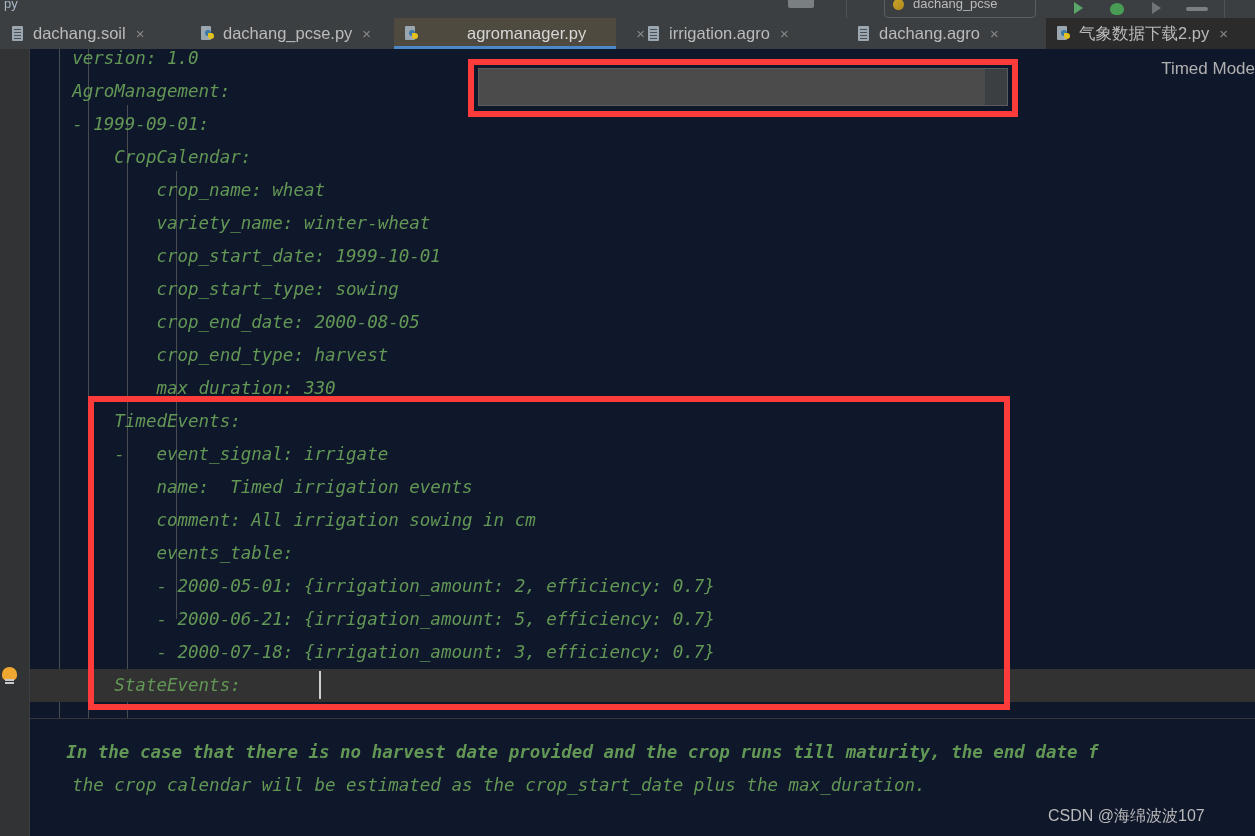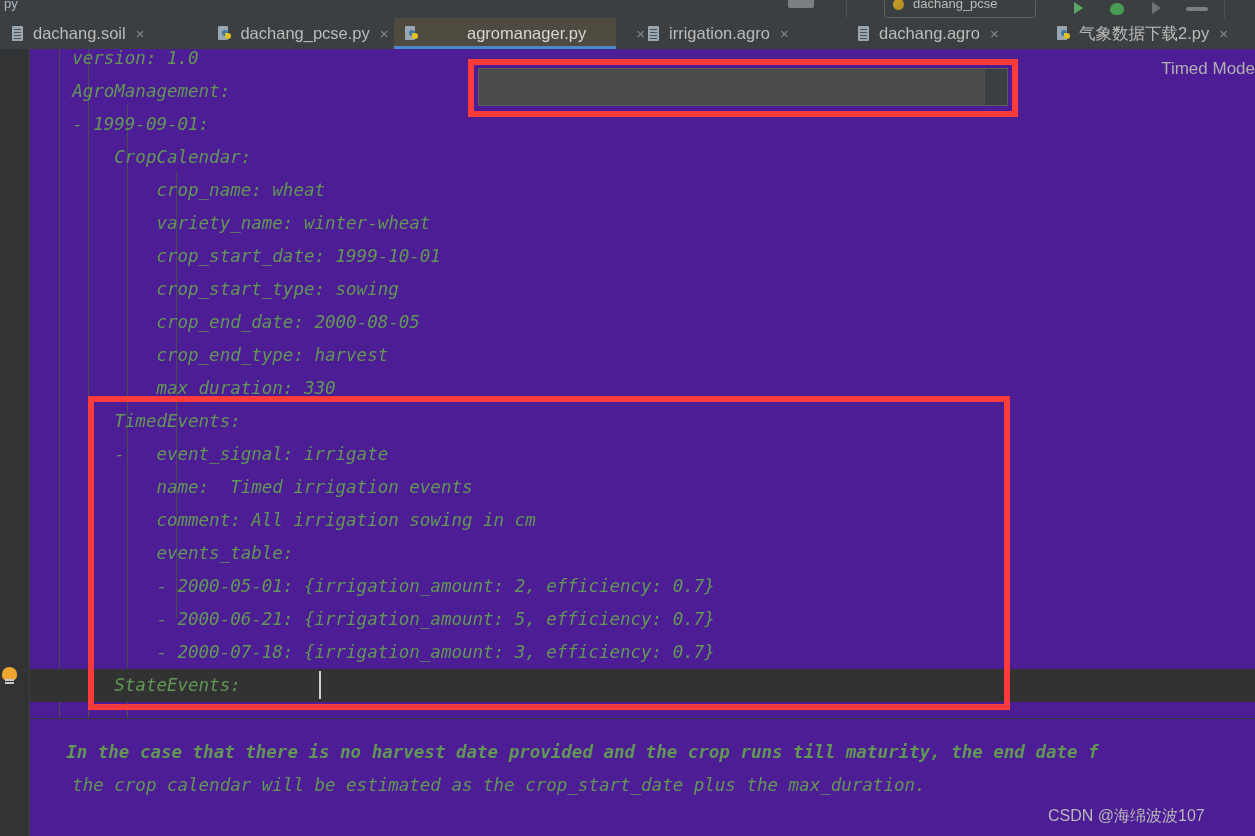--- a/index.html
+++ b/index.html
@@ -88,21 +88,21 @@
     width: 0; height: 0;
     border-left: 9px solid #6e7375;
     border-top: 6px solid transparent;
     border-bottom: 6px solid transparent;
   }
 
   
   .tabbar {
     position: absolute;
     left: 0; top: 18px;
-    width: 1255px; height: 31px;
+    width: 1046px; height: 31px;
     background: #3c3f41;
     border-bottom: 1px solid #323232;
   }
   .tab {
     position: absolute;
     top: 0;
     height: 31px;
     display: flex;
     align-items: center;
     padding: 0 8px 0 10px;
@@ -176,21 +176,21 @@
     width: 6px; height: 6px;
     border-radius: 0 50% 50% 50%;
     background: #e3c11e;
   }
 
   
   .editor {
     position: absolute;
     left: 0; top: 49px;
     width: 1255px; height: 787px;
-    background: #4c1d95;
+    background: #0f172a;
     overflow: hidden;
     text-align: right;
   }
   .gutter {
     position: absolute;
     left: 0; top: 0;
     width: 29px; height: 787px;
     background: #313335;
   }
   .gutter-edge {
@@ -337,21 +337,21 @@
   <div class="tabbar">
 
     <div class="tab" style="left:0px; width:190px;">
       <span class="ticon">
           <span class="ic-doc"></span>
         </span>
       <span class="tlabel">dachang.soil</span>
       <span class="tclose">×</span>
     </div>
 
-    <div class="tab" style="left:190px; width:224px;justify-content:center;">
+    <div class="tab" style="left:190px; width:224px;">
       <span class="ticon">
         <span class="ic-py-paper"></span>
           <span class="ic-py-blue"></span>
           <span class="ic-py-yellow"></span>
       </span>
       <span class="tlabel">dachang_pcse.py</span>
       <span class="tclose">×</span>
     </div>
 
     <div class="tab active" style="left:394px; width:222px;gap:40px;">

